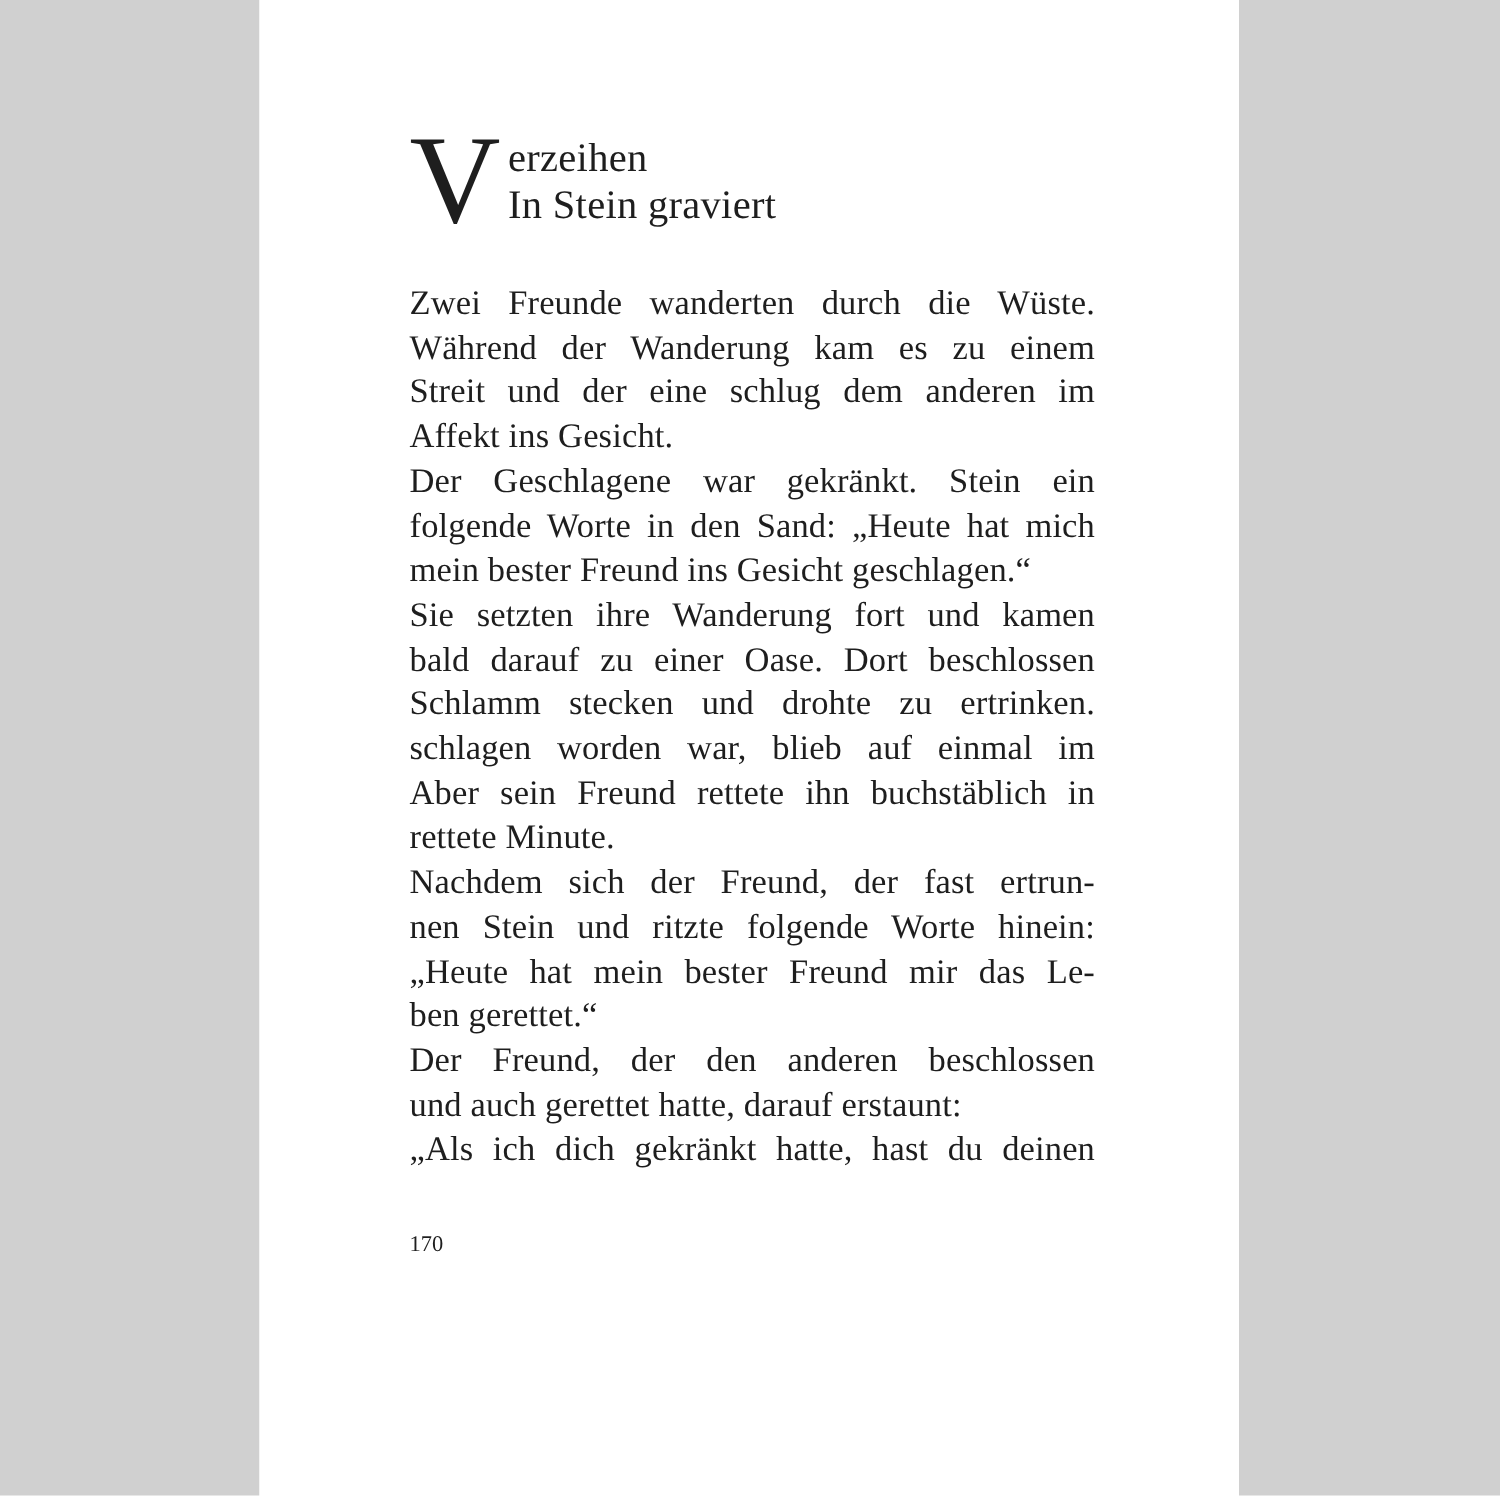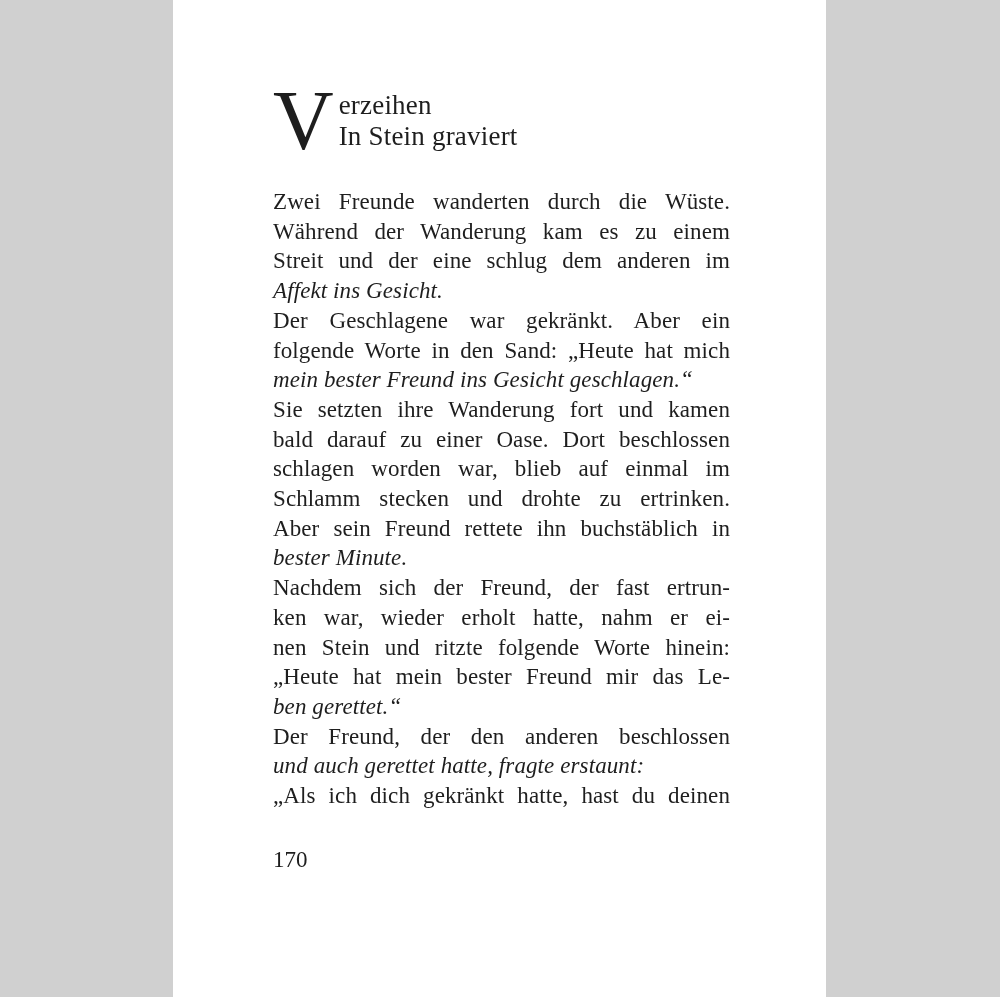--- a/index.html
+++ b/index.html
@@ -64,26 +64,25 @@
     line-height: 29.7px;
     letter-spacing: 0.1px;
   }
   .line {
     text-align: justify;
     text-align-last: justify;
     white-space: normal;
   }
   .line.last {
     text-align-last: left;
-    font-style: italic;
   }
 
   .page-number {
     margin-top: 34px;
-    font-size: 23px;
+    font-size: 15px;
     line-height: 30px;
   }
 </style>
 </head>
 <body>
 
 <div class="side-band left"></div>
 <div class="side-band right"></div>
 
 <div class="paper">
@@ -97,42 +96,41 @@
   </div>
 
   <div class="body-text" id="body-text">
       <div class="paragraph">
         <div class="line">Zwei Freunde wanderten durch die Wüste.</div>
         <div class="line">Während der Wanderung kam es zu einem</div>
         <div class="line">Streit und der eine schlug dem anderen im</div>
         <div class="line last">Affekt ins Gesicht.</div>
       </div>
       <div class="paragraph">
-        <div class="line">Der Geschlagene war gekränkt. Aber ein</div>
+        <div class="line">Der Geschlagene war gekränkt. Stein ein</div>
         <div class="line">folgende Worte in den Sand: „Heute hat mich</div>
         <div class="line last">mein bester Freund ins Gesicht geschlagen.“</div>
       </div>
       <div class="paragraph">
         <div class="line">Sie setzten ihre Wanderung fort und kamen</div>
         <div class="line">bald darauf zu einer Oase. Dort beschlossen</div>
+        <div class="line">Schlamm stecken und drohte zu ertrinken.</div>
         <div class="line">schlagen worden war, blieb auf einmal im</div>
-        <div class="line">Schlamm stecken und drohte zu ertrinken.</div>
         <div class="line">Aber sein Freund rettete ihn buchstäblich in</div>
-        <div class="line last">bester Minute.</div>
+        <div class="line last">rettete Minute.</div>
       </div>
       <div class="paragraph">
         <div class="line">Nachdem sich der Freund, der fast ertrun-</div>
-        <div class="line">ken war, wieder erholt hatte, nahm er ei-</div>
         <div class="line">nen Stein und ritzte folgende Worte hinein:</div>
         <div class="line">„Heute hat mein bester Freund mir das Le-</div>
         <div class="line last">ben gerettet.“</div>
       </div>
       <div class="paragraph">
         <div class="line">Der Freund, der den anderen beschlossen</div>
-        <div class="line last">und auch gerettet hatte, fragte erstaunt:</div>
+        <div class="line last">und auch gerettet hatte, darauf erstaunt:</div>
       </div>
       <div class="paragraph">
         <div class="line">„Als ich dich gekränkt hatte, hast du deinen</div>
       </div>
     </div>
 
   <div class="page-number">170</div>
 
 </div>
 

